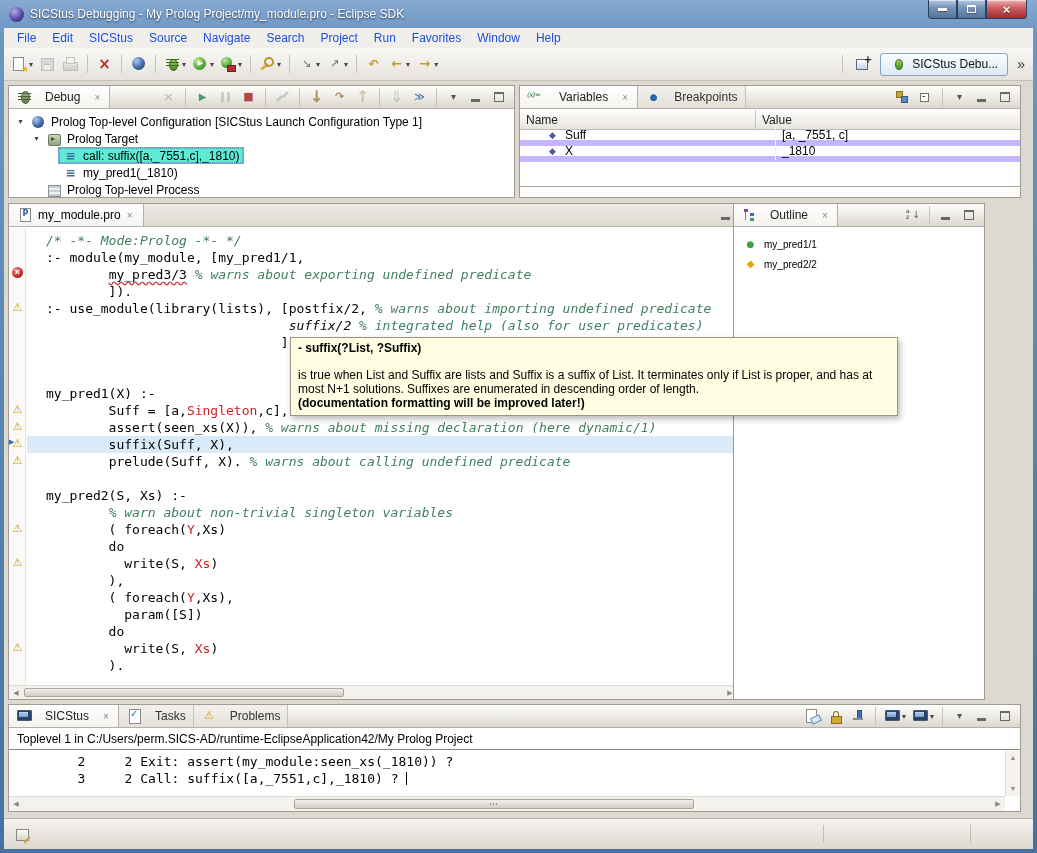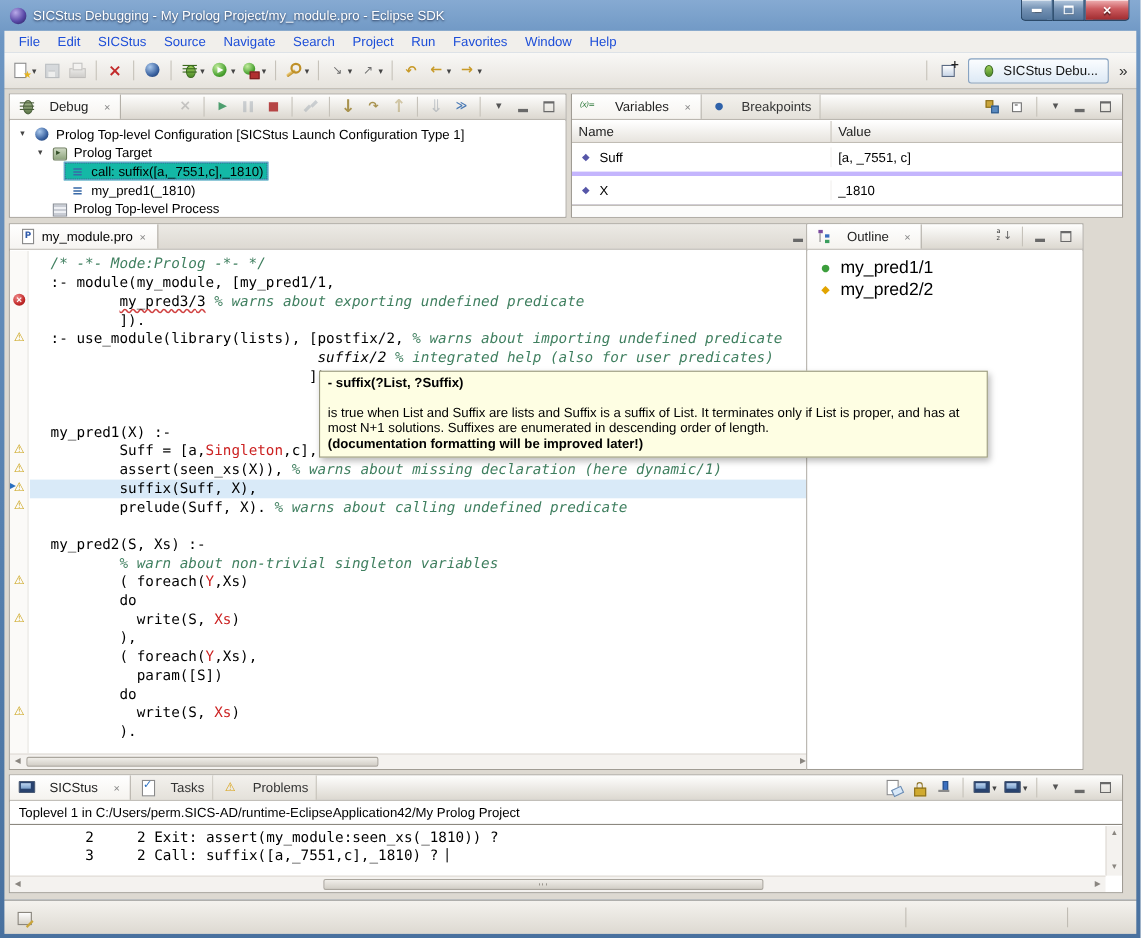--- a/index.html
+++ b/index.html
@@ -47,27 +47,27 @@
   .tab-close{width:10px;text-align:center;}
   .tab-close::before{content:"×";font-size:10px;color:#888;}
   .view-toolbar{margin-left:auto;display:flex;align-items:center;gap:2px;padding-right:4px;}
   .view-body{position:absolute;top:24px;left:0;right:0;bottom:0;overflow:hidden;background:#fff;}
 
   
   #debug-tree{padding-top:3px;}
   .tree-row{display:flex;align-items:center;height:17px;font-size:12px;white-space:nowrap;}
   .twisty{display:inline-block;width:11px;font-size:8px;color:#444;text-align:center;flex:0 0 auto;}
   .item-box{display:inline-flex;align-items:center;gap:4px;padding:0 3px;border:1px solid transparent;height:17px;}
-  .item-box.sel{background:#14b8a6;border-color:#7ba3d4;outline:1px dotted rgba(60,90,130,.55);outline-offset:-2px;}
+  .item-box.sel{background:#5eead4;border-color:#7ba3d4;outline:1px dotted rgba(60,90,130,.55);outline-offset:-2px;}
 
   
   .vt-head{display:flex;height:20px;background:linear-gradient(#ffffff,#e7e4de);border-bottom:1px solid #c0bcb4;font-size:12px;color:#222;align-items:center;}
   .vt-col-name{width:236px;padding:0 6px;border-right:1px solid #c8c4bc;height:20px;line-height:20px;}
   .vt-col-value{flex:1;padding:0 6px;height:20px;line-height:20px;}
-  .vt-row{display:flex;height:30px;align-items:center;font-size:12px;border-bottom:4px solid #c4b5fd;}
+  .vt-row{display:flex;height:16px;align-items:center;font-size:12px;border-bottom:6px solid #c4b5fd;padding-left:20px;}
   .vt-cell-name{width:236px;display:flex;align-items:center;gap:4px;padding-left:4px;border-right:1px solid #f2f0ee;height:18px;}
   .vt-cell-value{flex:1;padding-left:6px;}
   .vars-detail{position:absolute;left:0;right:0;bottom:0;height:11px;border-top:1px solid #a8a49c;background:#fcfcfb;}
 
   
   .editor-tabs{height:23px;background:linear-gradient(#eceae5,#ddd9d2);border-bottom:1px solid #b4b0a8;display:flex;align-items:stretch;}
   .editor-tab{display:flex;align-items:center;gap:4px;padding:0 8px;font-size:12px;background:linear-gradient(#ffffff,#f6f4f1);border-right:1px solid #b4b0a8;}
   .editor-body{position:absolute;top:24px;left:0;right:0;bottom:0;background:#fff;overflow:hidden;}
   .ruler{position:absolute;left:0;top:0;bottom:14px;width:17px;background:#fbfaf8;border-right:1px solid #e8e6e2;}
   .code{position:absolute;left:18px;top:4px;right:27px;bottom:14px;overflow:hidden;}
@@ -95,21 +95,21 @@
   .ovm-w{background:#e8c84a;border-color:#b09020;}
   .hscroll{position:absolute;left:0;right:27px;bottom:0;height:14px;background:#f4f2ef;border-top:1px solid #dedad4;}
   .hs-left,.hs-right{position:absolute;top:0;bottom:0;width:14px;text-align:center;font-size:7px;color:#8a8680;line-height:13px;}
   .hs-left{left:0;} .hs-right{right:0;}
   .hs-left::before{content:"◀";} .hs-right::before{content:"▶";}
   .hthumb{position:absolute;top:2px;bottom:2px;background:linear-gradient(#f0eee9,#d2cec6);border:1px solid #aaa69e;border-radius:2px;}
   .hthumb.grip::before{content:"";position:absolute;left:50%;top:3px;bottom:3px;width:9px;margin-left:-4px;background:repeating-linear-gradient(90deg,#9a968e 0 1px,transparent 1px 3px);}
 
   
   #outline-list{padding-top:6px;}
-  .outline-row{display:flex;align-items:center;gap:5px;height:20px;font-size:16px;padding-left:8px;}
+  .outline-row{display:flex;align-items:center;gap:5px;height:20px;font-size:10px;padding-left:8px;}
 
   
   .console-header{height:21px;line-height:21px;padding-left:8px;font-size:12px;color:#000;border-bottom:1px solid #8c8880;background:#fff;white-space:nowrap;}
   .console-lines{position:absolute;top:22px;left:0;right:15px;bottom:15px;overflow:hidden;padding-top:2px;}
   .con-line{height:17px;line-height:17px;white-space:pre;font-family:"DejaVu Sans Mono",monospace;font-size:13px;padding-left:6px;}
   .caret{display:inline-block;width:1px;height:13px;background:#000;vertical-align:-2px;}
   .con-vscroll{position:absolute;right:0;top:22px;bottom:15px;width:15px;background:#f4f2ef;border-left:1px solid #dedad4;}
   .con-hscroll{position:absolute;left:0;right:15px;bottom:0;height:15px;background:#f4f2ef;border-top:1px solid #dedad4;}
 
   

